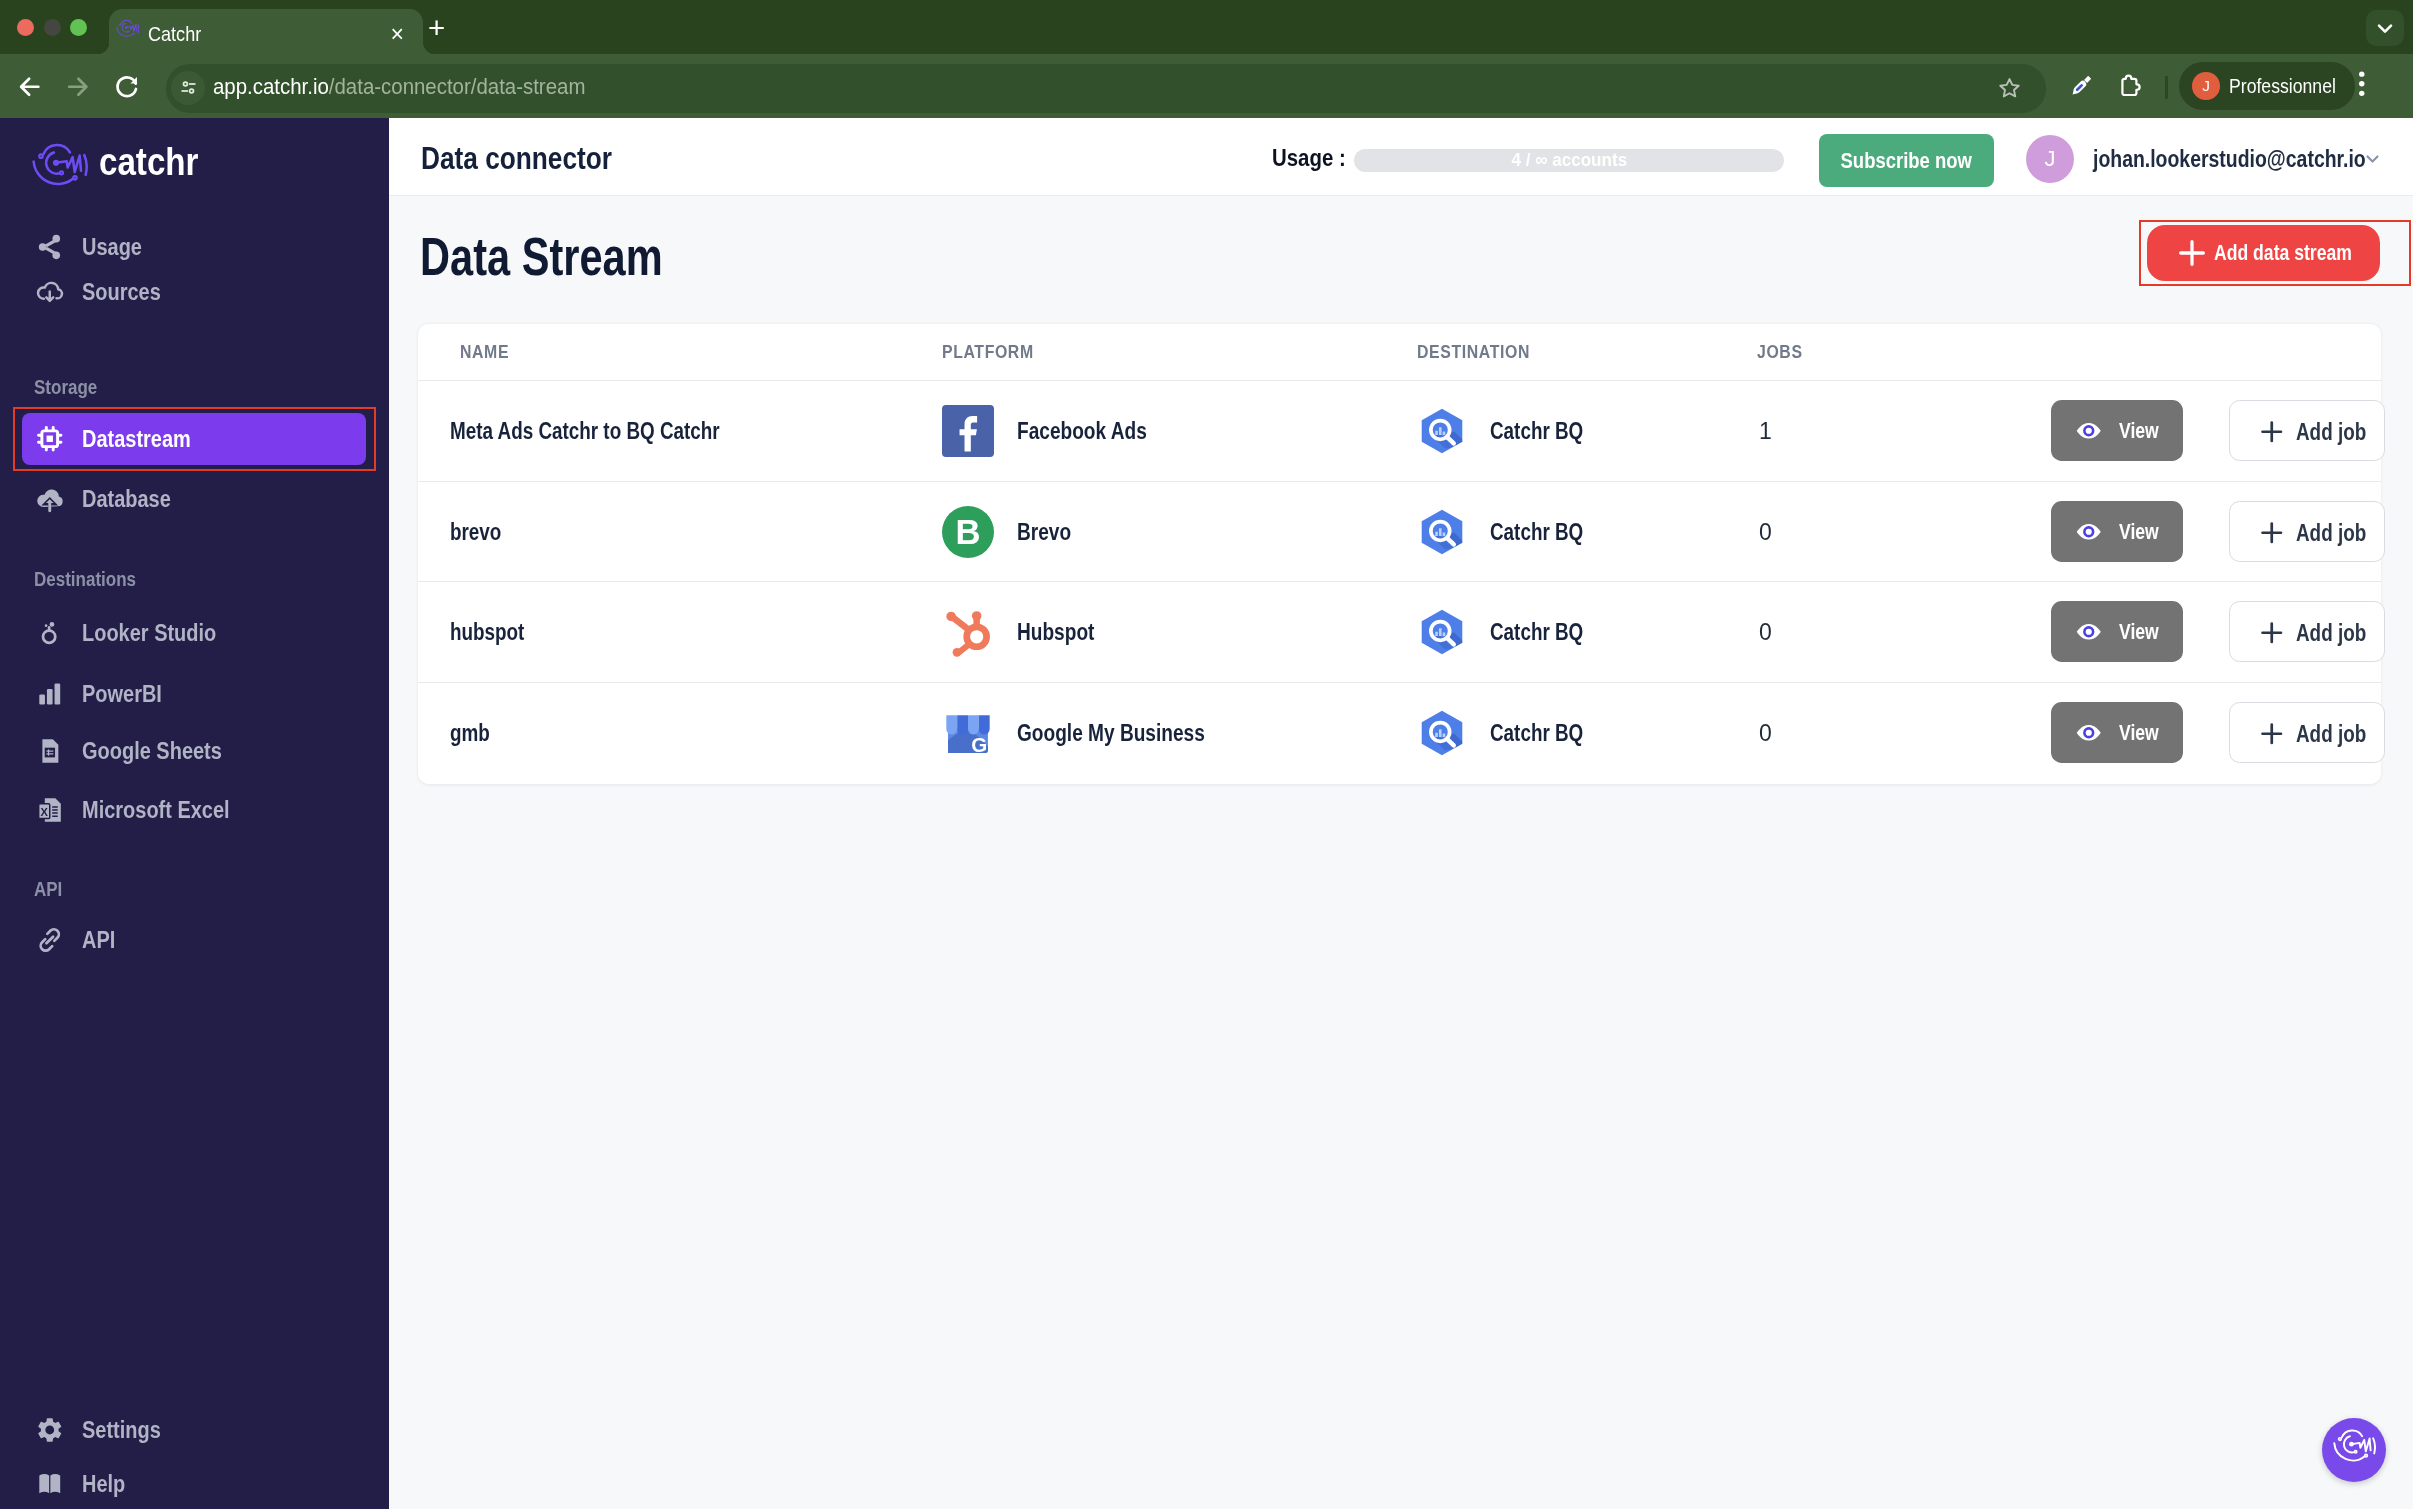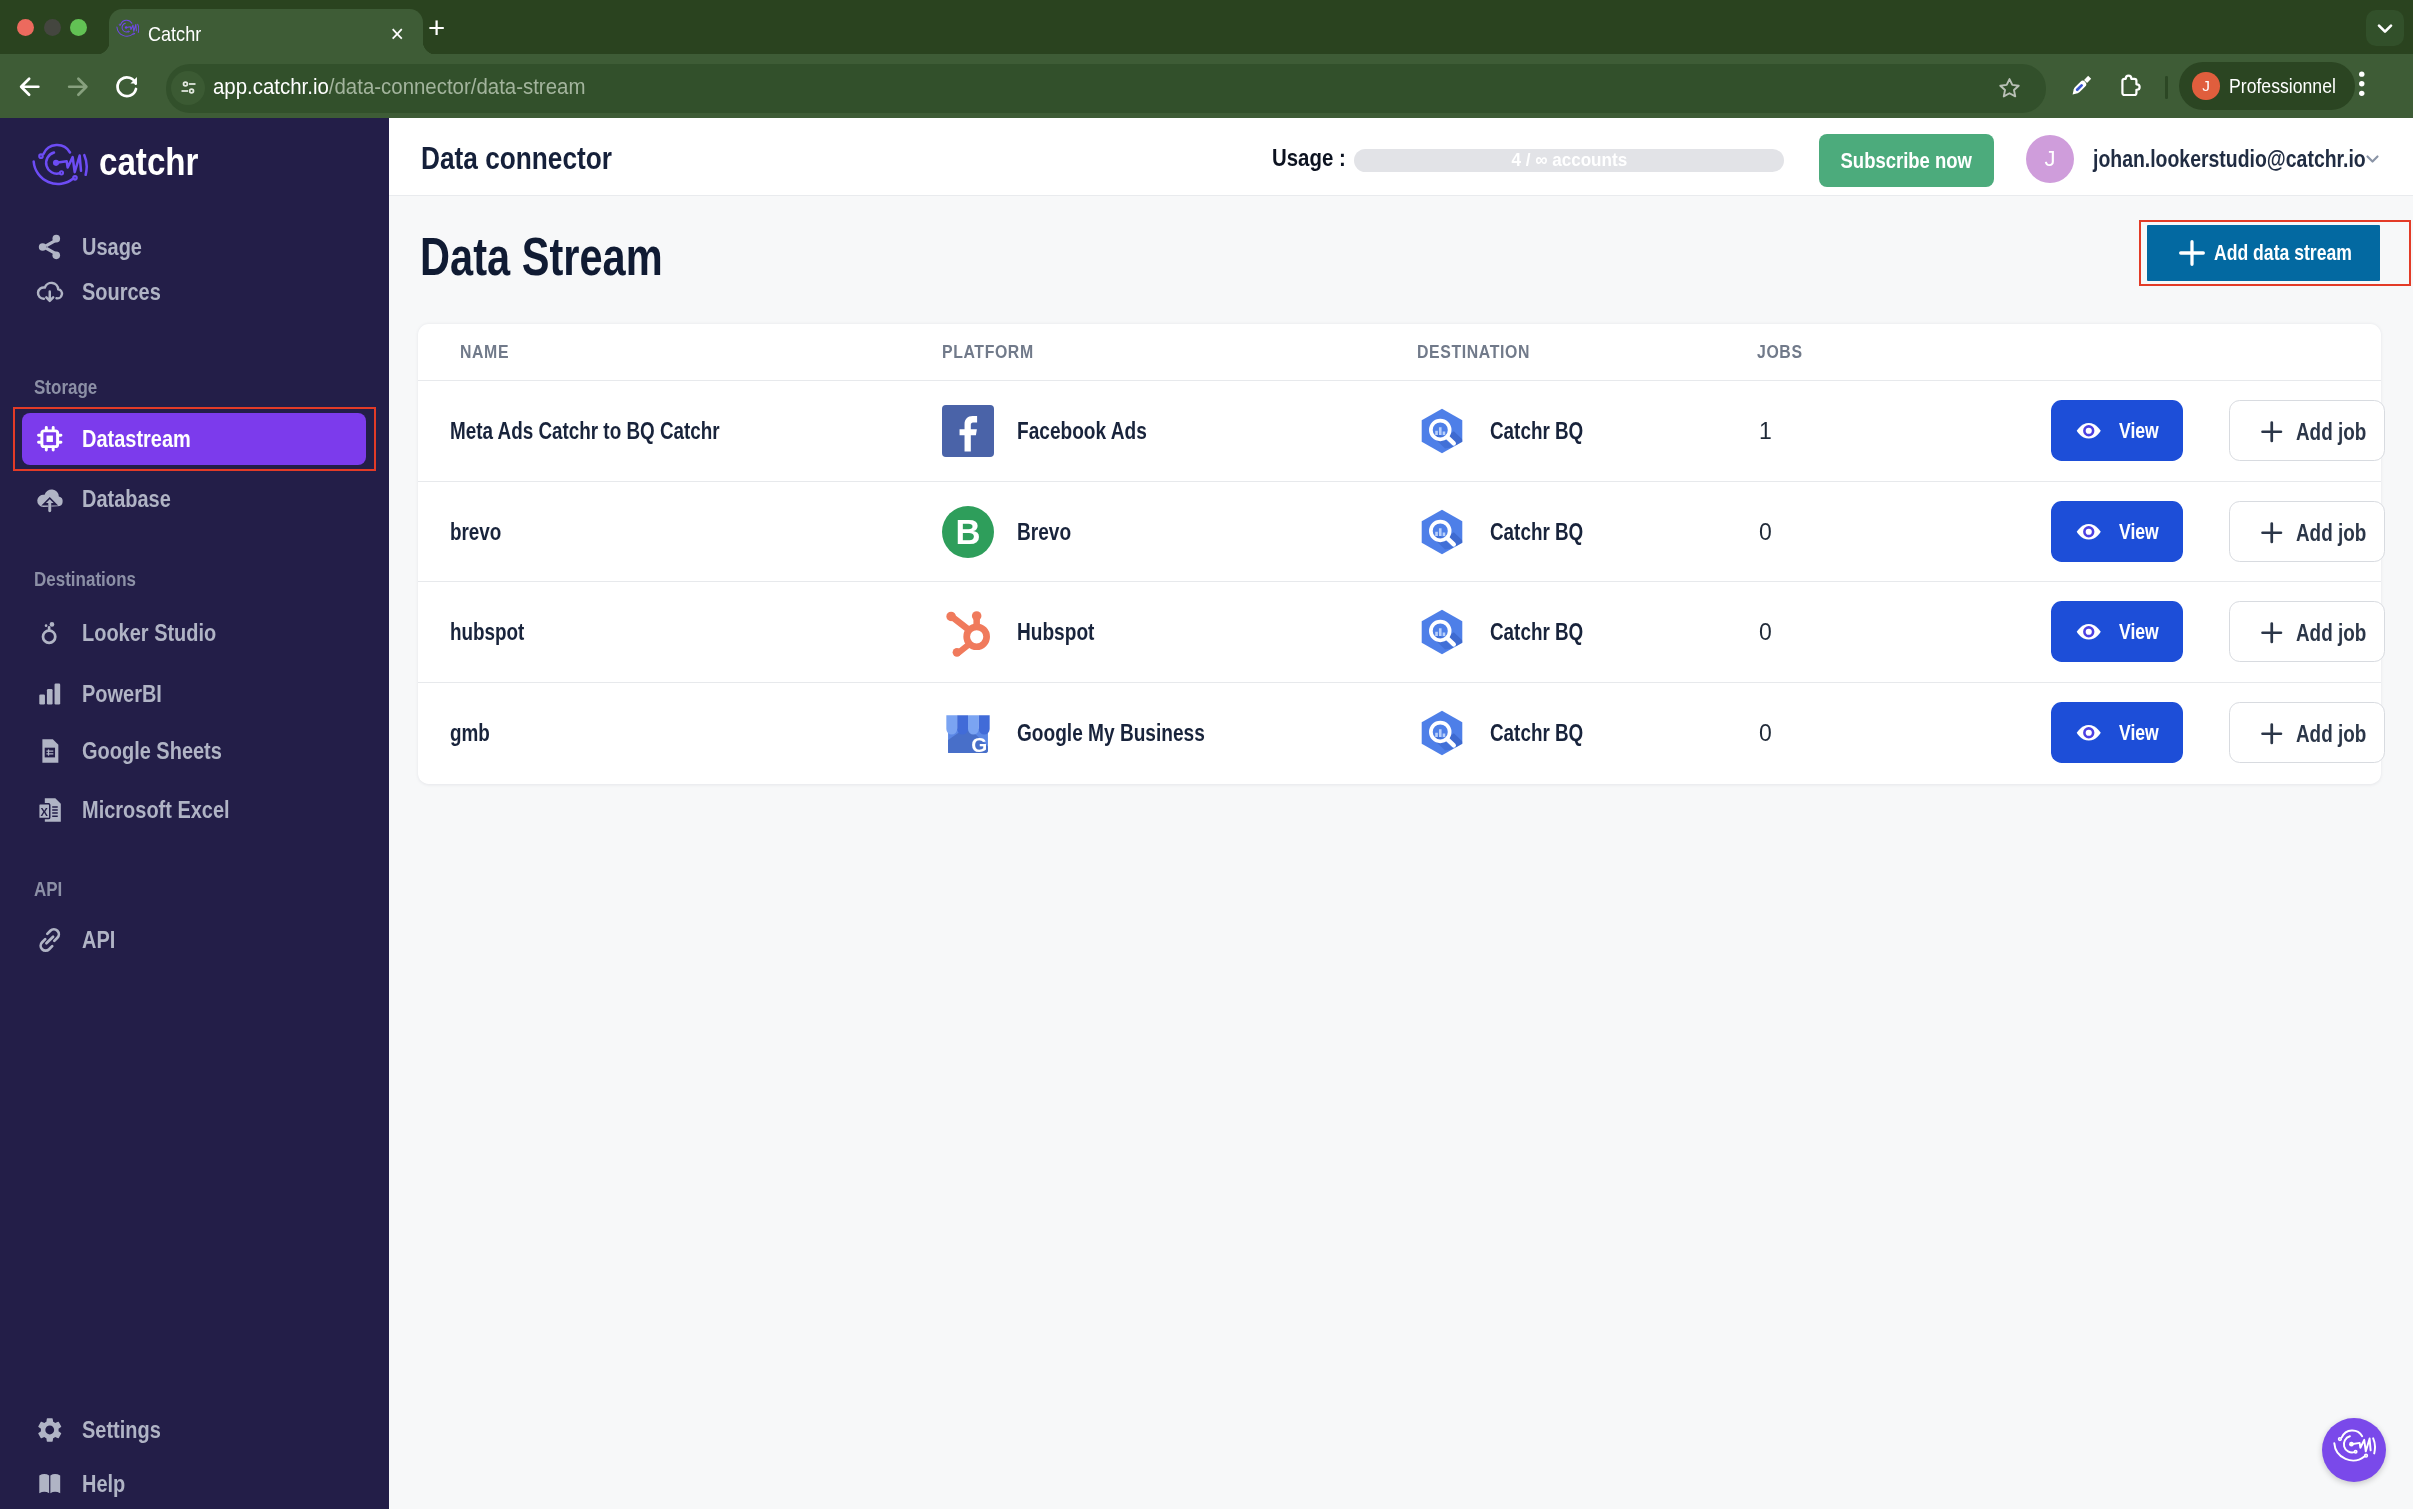--- a/index.html
+++ b/index.html
@@ -44,34 +44,34 @@
   #usagetrack span { display:inline-block; transform:scaleX(.9); }
   #subbtn { position:absolute; left:1430px; top:16px; width:175px; height:53px; background:#4cab7c; border-radius:8px; color:#fff; font-size:22px; font-weight:700; text-align:center; line-height:53px; }
   #subbtn span { display:inline-block; transform:scaleX(.84); transform-origin:50% 50%; }
   #avatar { position:absolute; left:1637px; top:17px; width:48px; height:48px; border-radius:50%; background:#cf9ddb; color:#fff; font-size:22px; text-align:center; line-height:48px; }
   #email { position:absolute; left:1704px; top:28px; font-size:23px; font-weight:600; color:#202c42; transform:scaleX(.845); transform-origin:0 0; white-space:nowrap; }
   #emailchev { position:absolute; left:1972px; top:31px; }
 
   
   #h1 { position:absolute; left:420px; top:225px; font-size:54px; font-weight:700; color:#101b33; transform:scaleX(.77); transform-origin:0 0; }
   #addbox { position:absolute; left:2139px; top:220px; width:272px; height:66px; border:2.7px solid #e33b27; }
-  #addbtn { position:absolute; left:2147px; top:225px; width:233px; height:56px; background:#0369a1; border-radius:1px; color:#fff; }
+  #addbtn { position:absolute; left:2147px; top:225px; width:233px; height:56px; background:#ef4444; border-radius:18px; color:#fff; }
   #addbtn .pl { position:absolute; left:28px; top:11.4px; width:34px; height:34px; }
   #addbtn .lb { position:absolute; left:67px; top:15.4px; font-size:22px; font-weight:700; white-space:nowrap; transform:scaleX(.8); transform-origin:0 0; }
 
   #card { position:absolute; left:418px; top:324px; width:1963px; height:460px; background:#fff; border-radius:10.7px; box-shadow:0 0.7px 3.4px rgba(20,30,60,.08); }
   .thead { position:absolute; top:0; height:56px; color:#717a8a; font-size:18px; font-weight:700; letter-spacing:0.7px; line-height:56px; transform:scaleX(.88); transform-origin:0 50%; }
   .row { position:absolute; left:0; width:1963px; height:101px; border-top:1.3px solid #e7e9ec; }
   .cname { position:absolute; left:32px; top:50%; transform:translateY(-50%) scaleX(.82); transform-origin:0 50%; font-size:23px; font-weight:700; color:#18233b; white-space:nowrap; }
   .picon { position:absolute; left:524px; top:50%; transform:translateY(-50%); width:52px; height:52px; }
   .plabel { position:absolute; left:599px; top:50%; transform:translateY(-50%) scaleX(.83); transform-origin:0 50%; font-size:23px; font-weight:700; color:#18233b; white-space:nowrap; }
   .dicon { position:absolute; left:997px; top:50%; transform:translateY(-50%); width:54px; height:48px; }
   .dlabel { position:absolute; left:1072px; top:50%; transform:translateY(-50%) scaleX(.82); transform-origin:0 50%; font-size:23px; font-weight:700; color:#18233b; white-space:nowrap; }
   .jobs { position:absolute; left:1341px; top:50%; transform:translateY(-50%); font-size:23px; color:#1f2937; }
-  .viewbtn { position:absolute; left:1633px; top:19.4px; width:132px; height:61px; background:#1d4ed8; border-radius:10.7px; color:#fff; }
+  .viewbtn { position:absolute; left:1633px; top:19.4px; width:132px; height:61px; background:#737373; border-radius:10.7px; color:#fff; }
   .viewbtn .lb { position:absolute; left:68px; top:18px; font-size:22px; font-weight:700; transform:scaleX(.8); transform-origin:0 0; }
   .viewbtn svg { position:absolute; left:23px; top:16px; }
   .addjob { position:absolute; left:1775px; top:19.4px; width:156px; height:61px; background:#fff; border:1.3px solid #d8dbe0; border-radius:10.7px; color:#2b3648;margin-left:36px; }
   .addjob .lb { position:absolute; left:66px; top:17.4px; font-size:23px; font-weight:600; transform:scaleX(.82); transform-origin:0 0; white-space:nowrap; }
   .addjob svg { position:absolute; left:27px; top:16px; }
 
   #chat { position:absolute; left:2322px; top:1418px; width:64px; height:64px; border-radius:50%; background:#7a49ea; box-shadow:0 2px 6.7px rgba(0,0,0,.2); }
 </style>
 </head>
 <body>

